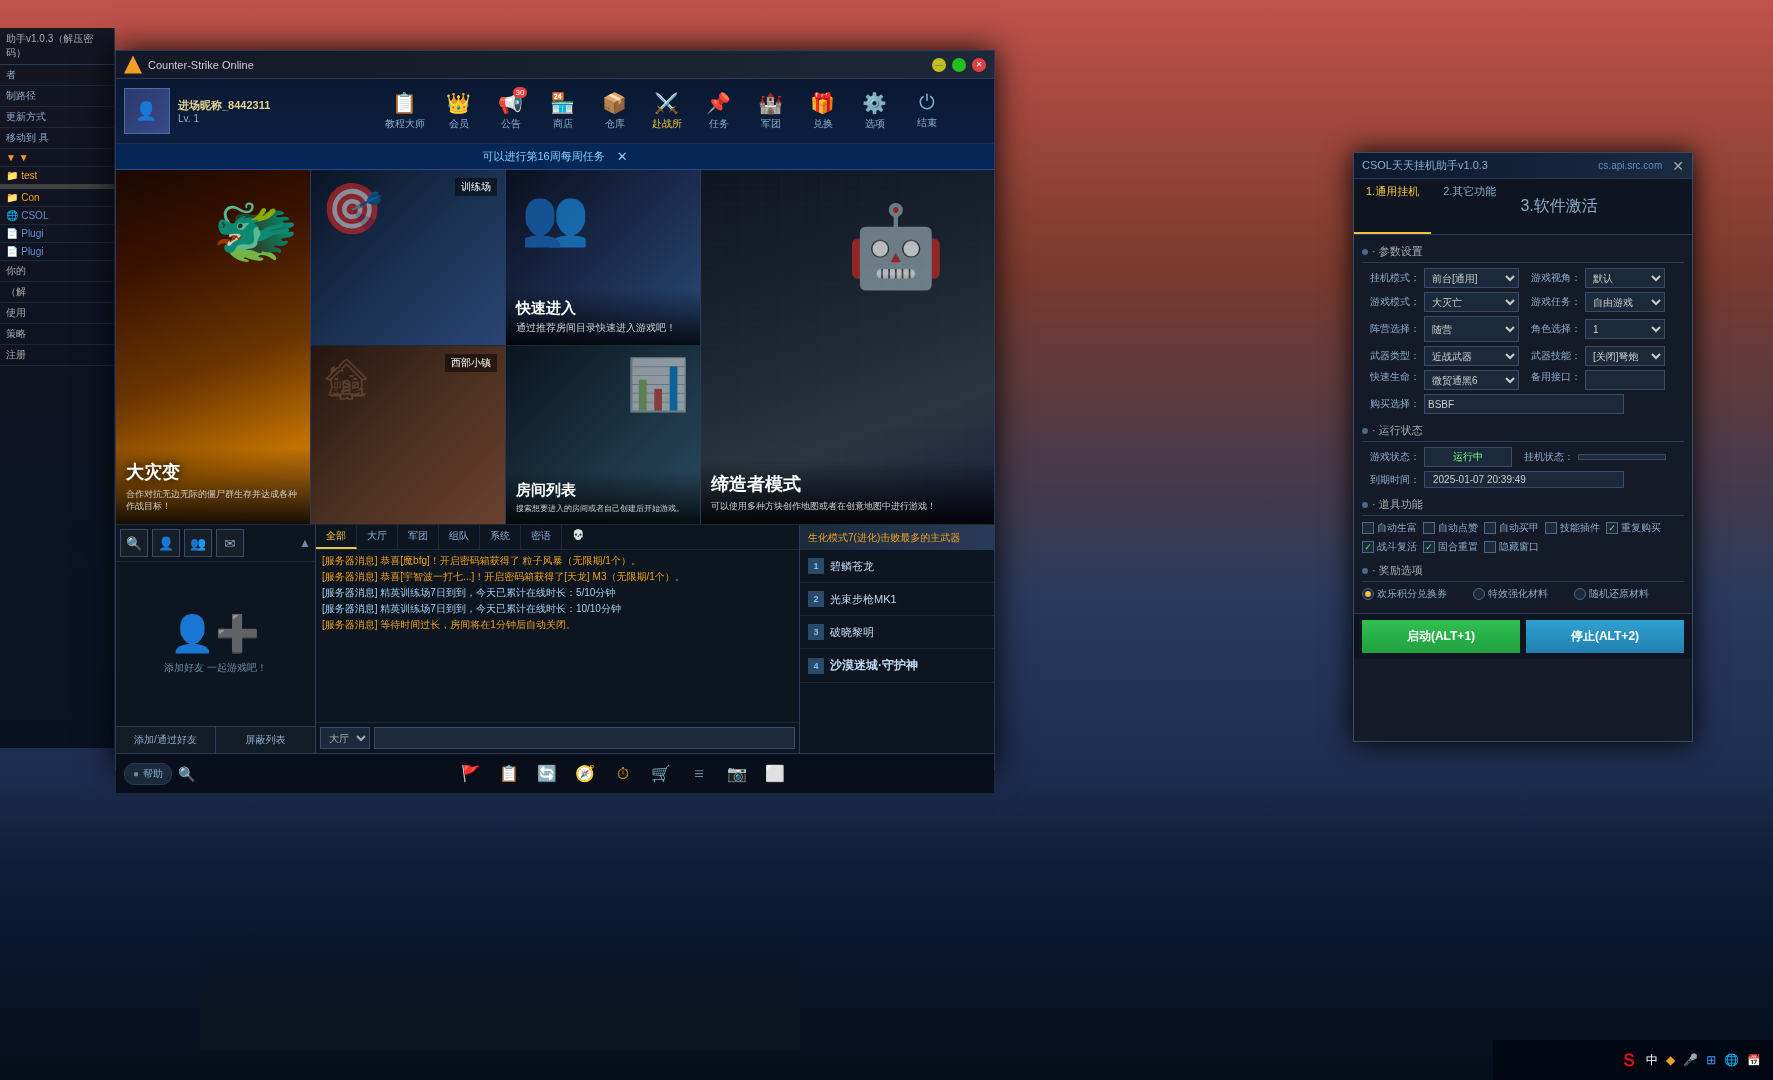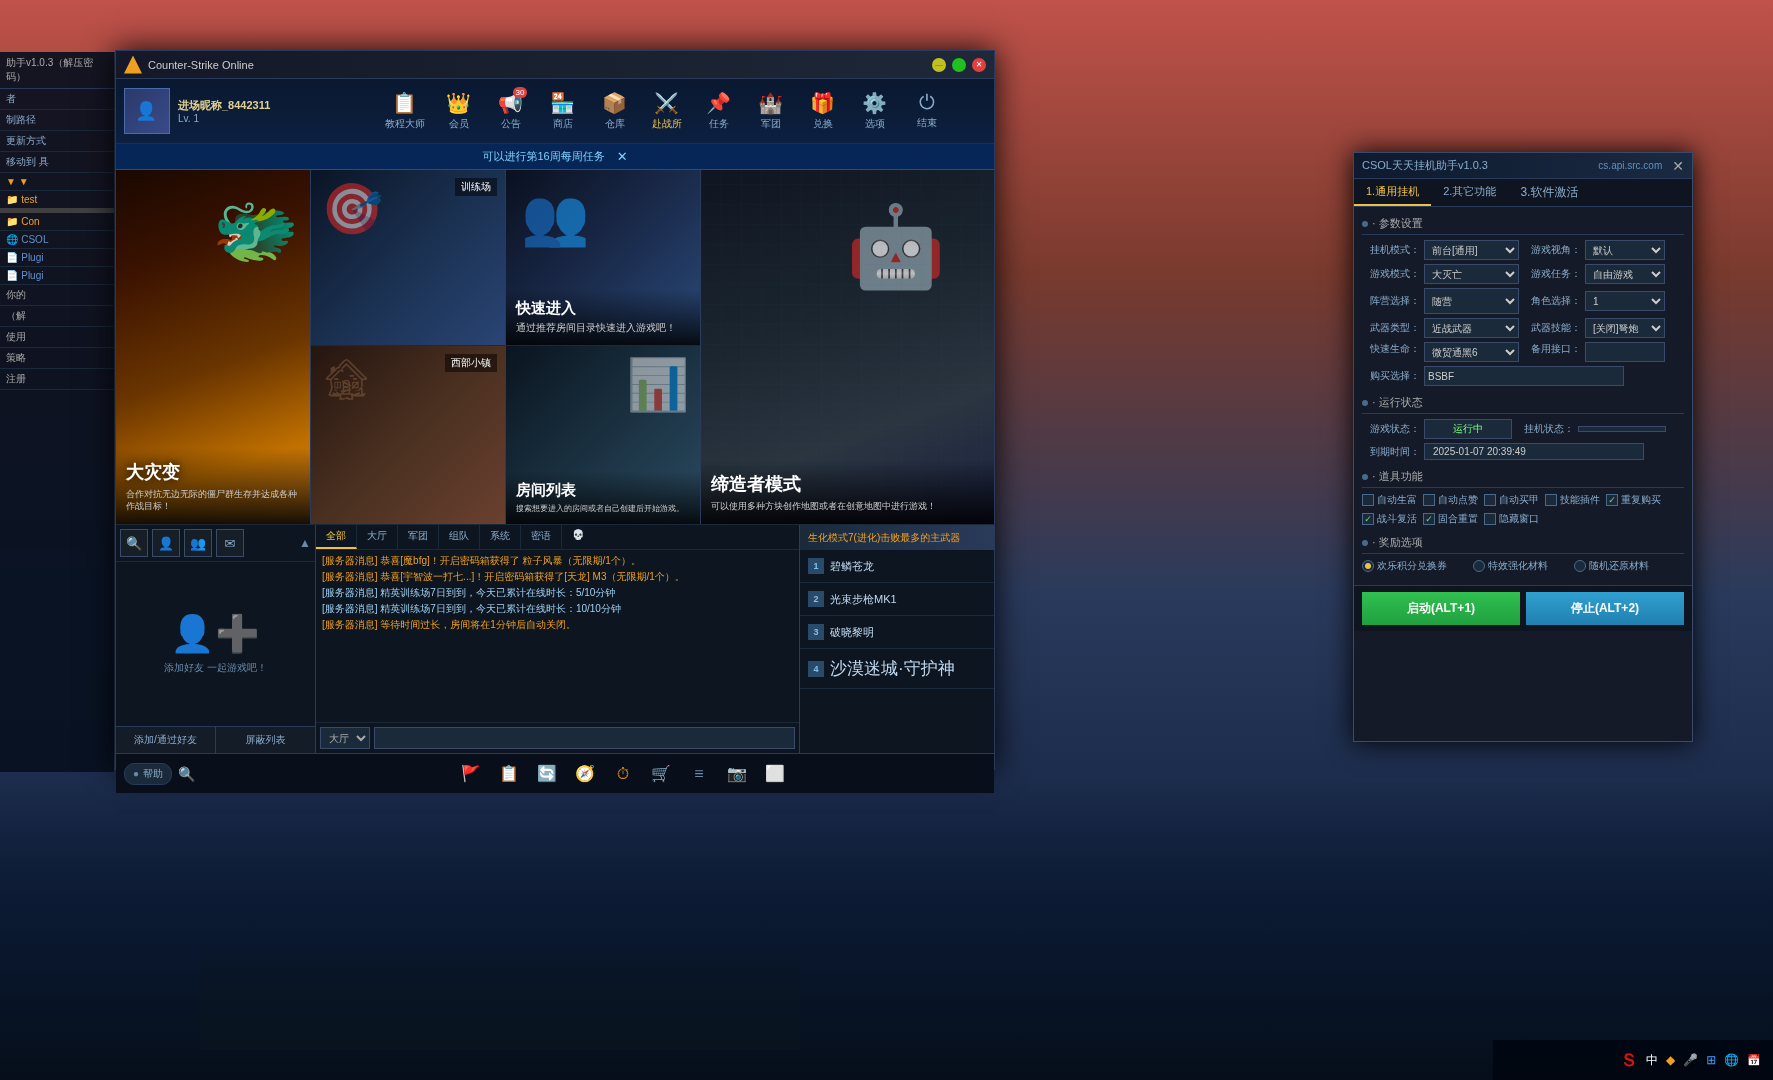--- a/index.html
+++ b/index.html
@@ -14,21 +14,21 @@
   </style>
 </head>
 <body>
 
 <div style="position:absolute;top:0;left:0;width:100%;height:100%;background:linear-gradient(180deg,#c0524a 0%,#7a3a2e 25%,#2a3a5c 55%,#1a2a4a 75%,#0a1a2a 100%);"></div>
 
 <div style="position:absolute;bottom:0;left:0;width:100%;height:300px;background:linear-gradient(0deg,#050e1a 0%,#0a1830 50%,transparent 100%);"></div>
 
 <div style="position:absolute;bottom:30px;left:200px;width:600px;height:120px;background:linear-gradient(180deg,transparent,#0a1520 80%);opacity:0.7;"></div>
 
-<div style="position:absolute;left:0;top:52px;width:115px;background:rgba(8,16,32,0.92);height:720px;border-right:1px solid #2a3a5a;font-size:10px;">
+<div style="position:absolute;left:0;top:28px;width:115px;background:rgba(8,16,32,0.92);height:720px;border-right:1px solid #2a3a5a;font-size:10px;">
   <div style="padding:4px 6px;color:#aaa;border-bottom:1px solid #2a3a5a;">助手v1.0.3（解压密码）</div>
   <div style="padding:3px 6px;color:#8aaccc;border-bottom:1px solid #1a2a3a;">者</div>
   <div style="padding:3px 6px;color:#8aaccc;border-bottom:1px solid #1a2a3a;">制路径</div>
   <div style="padding:3px 6px;color:#8aaccc;border-bottom:1px solid #1a2a3a;">更新方式</div>
   <div style="padding:3px 6px;color:#8aaccc;border-bottom:1px solid #1a2a3a;">移动到 具</div>
   <div style="padding:3px 6px;color:#f0a020;border-bottom:1px solid #1a2a3a;cursor:pointer;">▼ <span>▼</span></div>
   <div style="padding:3px 6px;color:#f0a020;border-bottom:5px solid #404040;cursor:pointer;">📁 test</div>
   <div style="padding:3px 6px;color:#f0a020;border-bottom:1px solid #1a2a3a;cursor:pointer;">📁 Con</div>
   <div style="padding:3px 6px;color:#6090d0;border-bottom:1px solid #1a2a3a;cursor:pointer;">🌐 CSOL</div>
   <div style="padding:3px 6px;color:#6090d0;border-bottom:1px solid #1a2a3a;cursor:pointer;">📄 Plugi</div>
@@ -229,21 +229,21 @@
       <div style="display:flex;align-items:center;padding:8px;border-bottom:1px solid #1a2a3a;cursor:pointer;">
         <div style="width:16px;height:16px;background:#2a4a6a;color:#80c0f0;font-size:9px;display:flex;align-items:center;justify-content:center;margin-right:6px;font-weight:bold;">2</div>
         <span style="color:#c0d8f0;font-size:11px;">光束步枪MK1</span>
       </div>
       <div style="display:flex;align-items:center;padding:8px;border-bottom:1px solid #1a2a3a;cursor:pointer;">
         <div style="width:16px;height:16px;background:#2a4a6a;color:#80c0f0;font-size:9px;display:flex;align-items:center;justify-content:center;margin-right:6px;font-weight:bold;">3</div>
         <span style="color:#c0d8f0;font-size:11px;">破晓黎明</span>
       </div>
       <div style="display:flex;align-items:center;padding:8px;border-bottom:1px solid #1a2a3a;cursor:pointer;">
         <div style="width:16px;height:16px;background:#2a4a6a;color:#80c0f0;font-size:9px;display:flex;align-items:center;justify-content:center;margin-right:6px;font-weight:bold;">4</div>
-        <span style="color:#c0d8f0;font-size:17px;">沙漠迷城·守护神</span>
+        <span style="color:#c0d8f0;font-size:12px;font-weight:bold;">沙漠迷城·守护神</span>
       </div>
     </div>
 
   </div>
 
   <div style="height:40px;background:#080e1a;border-top:1px solid #2a3a5a;display:flex;align-items:center;padding:0 8px;gap:6px;">
     <div style="display:flex;align-items:center;gap:6px;width:130px;">
       <div style="background:#1a2a3a;border:1px solid #2a3a5a;border-radius:10px;padding:3px 8px;display:flex;align-items:center;gap:4px;cursor:pointer;">
         <span style="color:#6a8aaa;font-size:10px;">●</span>
         <span style="color:#8aaccc;font-size:10px;">帮助</span>
@@ -269,21 +269,21 @@
 
   <div style="height:26px;background:linear-gradient(90deg,#0d1a30,#1a2a40);display:flex;align-items:center;padding:0 8px;border-bottom:1px solid #2a3a5a;">
     <span style="color:#8aaccc;font-size:11px;flex:1;">CSOL天天挂机助手v1.0.3</span>
     <span style="color:#6090c0;font-size:10px;margin-right:10px;">cs.api.src.com</span>
     <span style="color:#aaa;cursor:pointer;font-size:14px;">✕</span>
   </div>
 
   <div style="display:flex;background:#0f1520;border-bottom:1px solid #2a3a5a;">
     <div style="padding:5px 12px;font-size:11px;color:#f0c040;cursor:pointer;border-bottom:2px solid #f0c040;">1.通用挂机</div>
     <div style="padding:5px 12px;font-size:11px;color:#8aaccc;cursor:pointer;">2.其它功能</div>
-    <div style="padding:5px 12px;font-size:12px;color:#8aaccc;cursor:pointer;">3.软件激活</div>
+    <div style="padding:17px 12px;font-size:16px;color:#8aaccc;cursor:pointer;">3.软件激活</div>
   </div>
 
   <div style="padding:6px 8px;overflow-y:auto;max-height:490px;">
 
     <div style="margin-bottom:6px;">
       <div style="color:#aaa;font-size:11px;padding:3px 0;border-bottom:1px solid #2a3a5a;margin-bottom:5px;display:flex;align-items:center;gap:4px;">
         <div style="width:6px;height:6px;background:#4a6a8a;border-radius:50%;"></div>
         <span>· 参数设置</span>
       </div>
 
@@ -354,21 +354,21 @@
 
       <div style="display:flex;gap:4px;margin-bottom:4px;align-items:center;">
         <span style="color:#8aaccc;font-size:10px;width:58px;text-align:right;">游戏状态：</span>
         <div style="background:#1a2a3a;border:1px solid #3a4a6a;color:#80ff80;font-size:10px;padding:2px 8px;width:88px;text-align:center;">运行中</div>
         <span style="color:#8aaccc;font-size:10px;width:58px;text-align:right;">挂机状态：</span>
         <div style="background:#1a2a3a;border:1px solid #3a4a6a;color:#80ff80;font-size:10px;padding:2px 8px;width:88px;text-align:center;"></div>
       </div>
 
       <div style="display:flex;gap:4px;margin-bottom:4px;align-items:center;">
         <span style="color:#8aaccc;font-size:10px;width:58px;text-align:right;">到期时间：</span>
-        <div style="background:#1a2a3a;border:1px solid #3a4a6a;color:#ccc;font-size:10px;padding:2px 8px;width:220px;">2025-01-07 20:39:49</div>
+        <div style="background:#1a2a3a;border:1px solid #3a4a6a;color:#ccc;font-size:10px;padding:2px 8px;width:200px;">2025-01-07 20:39:49</div>
       </div>
     </div>
 
     <div style="margin-bottom:6px;">
       <div style="color:#aaa;font-size:11px;padding:3px 0;border-bottom:1px solid #2a3a5a;margin-bottom:5px;display:flex;align-items:center;gap:4px;">
         <div style="width:6px;height:6px;background:#4a6a8a;border-radius:50%;"></div>
         <span>· 道具功能</span>
       </div>
 
       <div style="display:flex;flex-wrap:wrap;gap:6px;row-gap:5px;">

